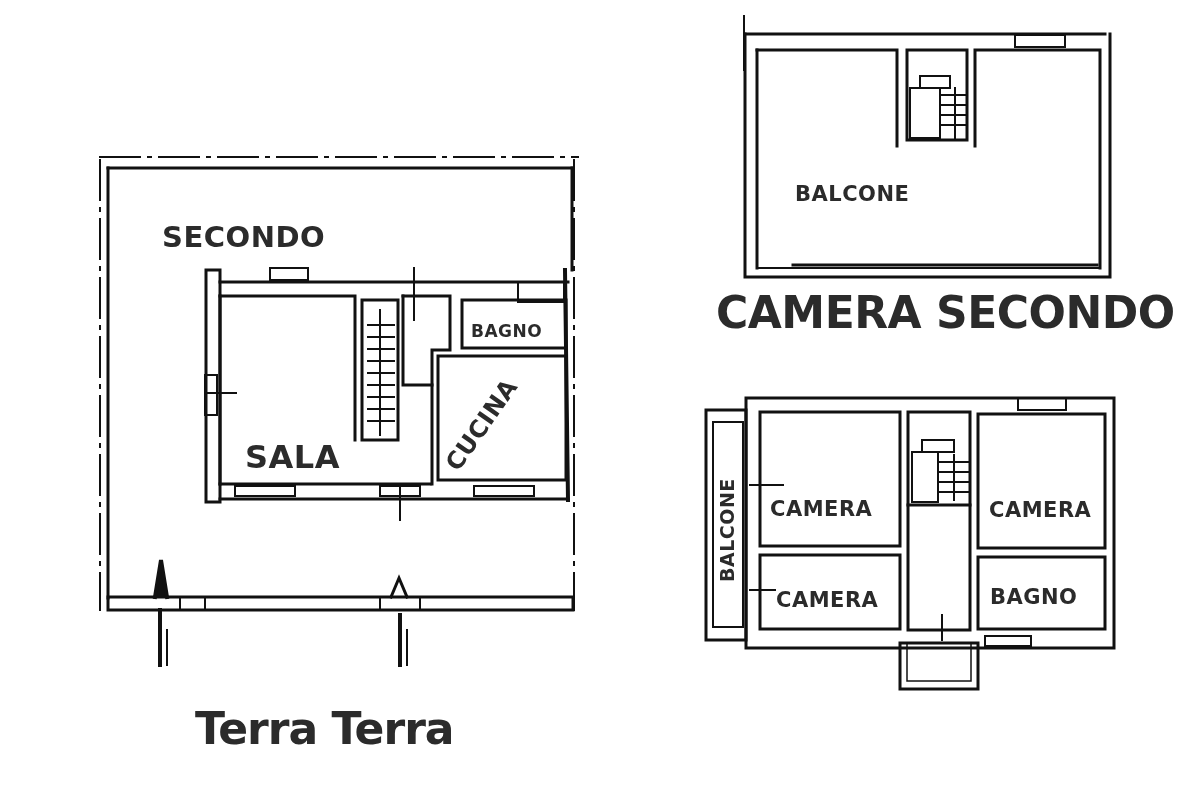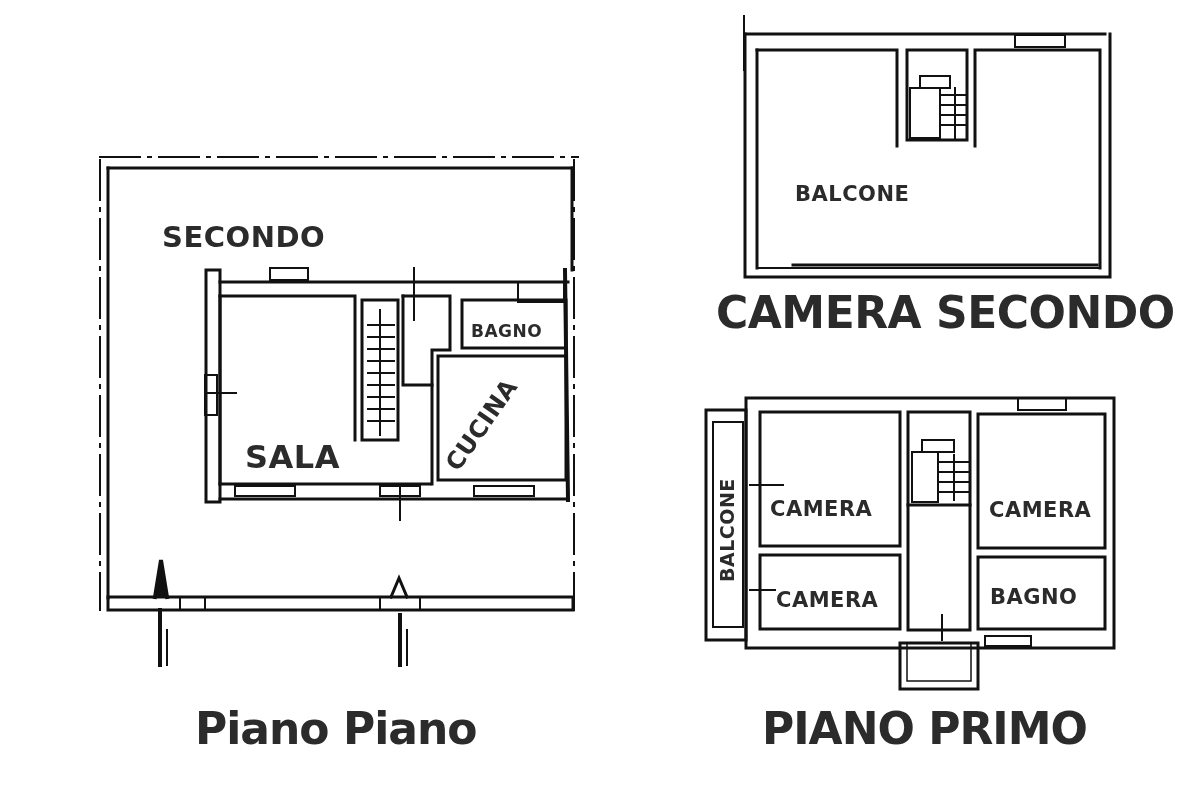--- a/index.html
+++ b/index.html
@@ -144,15 +144,14 @@
 
   <div class="lbl" style="left:795px; top:182px; font-size:21px;">BALCONE</div>
 
   <div class="lbl" style="left:716px; top:582px; font-size:19px; transform: rotate(-90deg); transform-origin: left top;">BALCONE</div>
   <div class="lbl" style="left:770px; top:497px; font-size:21px;">CAMERA</div>
   <div class="lbl" style="left:776px; top:588px; font-size:21px;">CAMERA</div>
   <div class="lbl" style="left:989px; top:498px; font-size:21px;">CAMERA</div>
   <div class="lbl" style="left:990px; top:585px; font-size:21px;">BAGNO</div>
 
   <div class="title" style="left:716px; top:287px; font-size:44px; letter-spacing:-0.5px;">CAMERA SECONDO</div>
-  <div class="title" style="left:195px; top:703px; font-size:44px; letter-spacing:-1px;">Piano Piano</div>
-  <div class="title" style="left:762px; top:703px; font-size:44px; letter-spacing:-1px;">PIANO PRIMO</div>
+  <div class="title" style="left:195px; top:703px; font-size:44px; letter-spacing:-1px;">Terra Terra</div>
 </div>
 
 </body></html>

